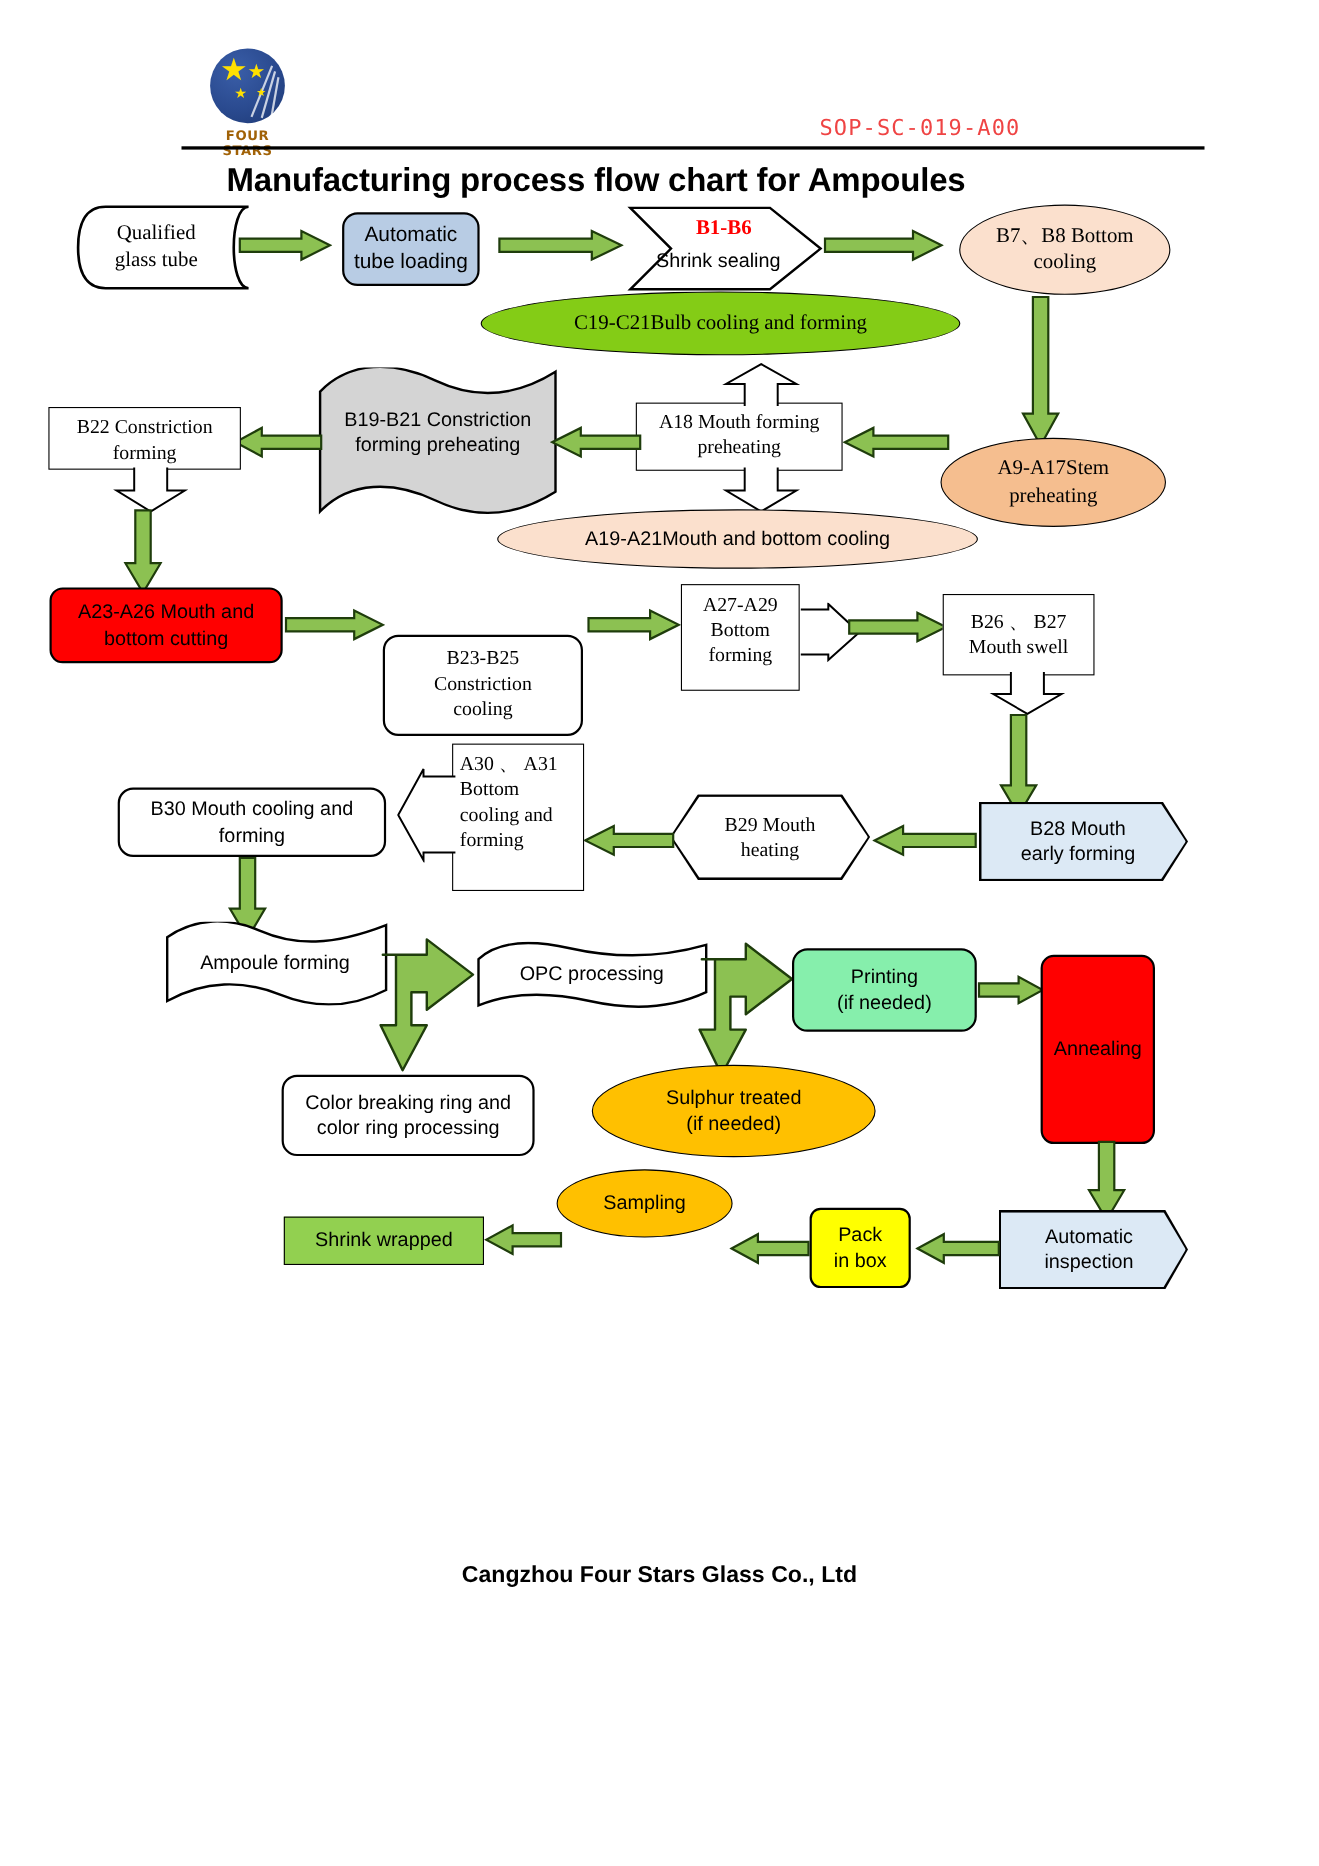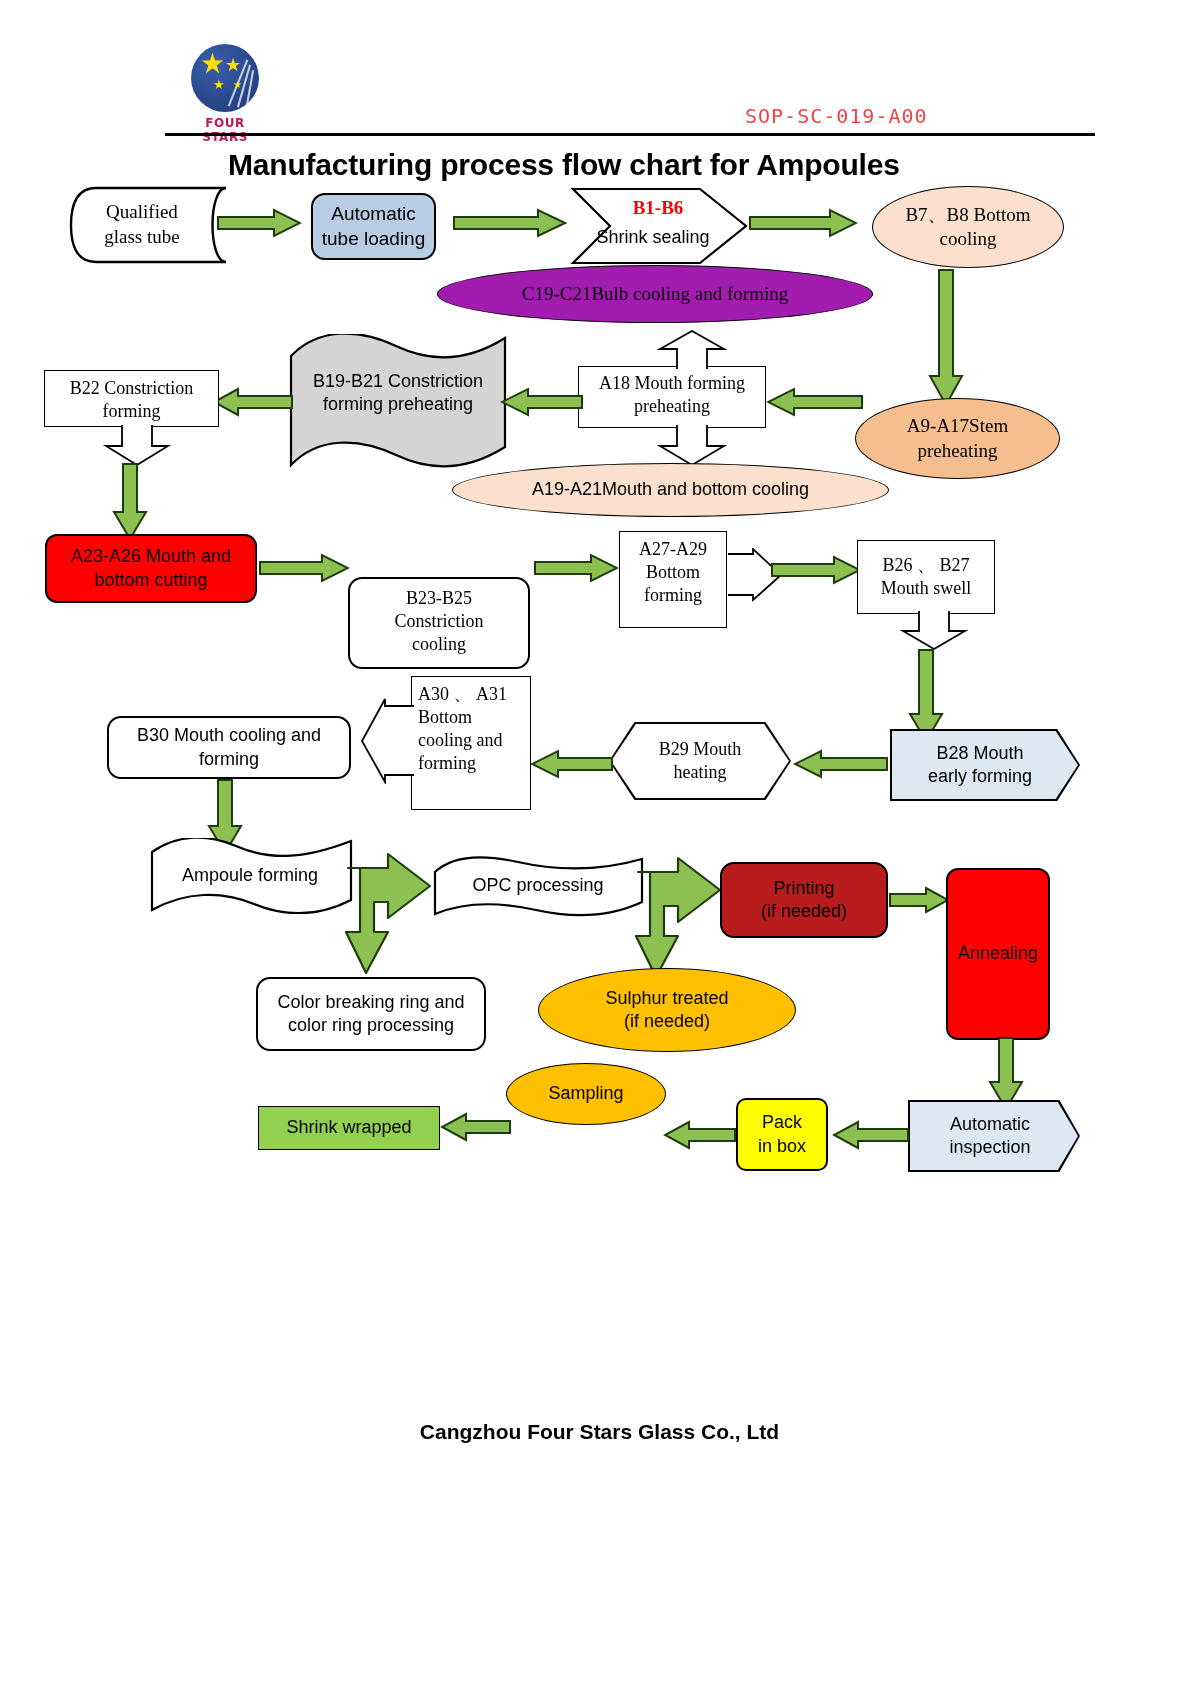--- a/index.html
+++ b/index.html
@@ -9,28 +9,28 @@
     position:relative;overflow:hidden;
   }
   .page{position:absolute;inset:0;}
 
   
   #logo{position:absolute;left:183px;top:44px;width:84px;height:96px;}
   #logo .ball{position:absolute;left:8px;top:0;width:68px;height:68px;border-radius:50%;
      background:radial-gradient(circle at 35% 30%, #3a5ea8 0%, #2a4a8f 55%, #1d3873 100%);}
   #logo .st{position:absolute;color:#ffe000;line-height:1;}
   #logo .lbl{position:absolute;left:0;top:72px;width:84px;text-align:center;
-     font-family:"DejaVu Sans", sans-serif;font-weight:bold;font-size:12px;color:#be185d;letter-spacing:.5px;}
+     font-family:"DejaVu Sans", sans-serif;font-weight:bold;font-size:12px;color:#a16207;letter-spacing:.5px;}
   #logo .streak{position:absolute;border-left:2px solid #ffffff;opacity:.75;}
 
   #doccode{position:absolute;left:745px;top:104px;
      font-family:"DejaVu Sans Mono", monospace;font-size:20px;color:#ef4444;letter-spacing:1px;}
   #hrule{position:absolute;left:165px;top:133px;width:930px;height:3px;background:#000;}
 
-  #title{position:absolute;left:228px;top:148px;width:760px;
+  #title{position:absolute;left:206px;top:148px;width:760px;
      font-family:"Liberation Sans", sans-serif;font-weight:bold;font-size:30px;color:#000;
      letter-spacing:-.2px;white-space:nowrap;}
 
   #footer{position:absolute;left:0;top:1420px;width:1199px;text-align:center;
      font-family:"Liberation Sans", sans-serif;font-weight:bold;font-size:21px;color:#000;}
 
   
   .node{position:absolute;box-sizing:border-box;display:flex;align-items:center;
         justify-content:center;text-align:center;color:#000;line-height:1.28;
         padding:2px 6px;overflow:hidden;}
@@ -120,21 +120,21 @@
 
   <div class="ga" style="left:748px;top:207px;width:110px;height:32px;">
     <svg width="110" height="32" viewBox="0 0 110 32">
       <path d="M2 10 L82 10 L82 3 L108 16 L82 29 L82 22 L2 22 Z" fill="#8CC152" stroke="#1f3d0c" stroke-width="2"></path>
     </svg>
   </div>
 
   <div class="node ell serif" style="left:872px;top:186px;width:192px;height:82px;font-size:19px;white-space:pre-line;background:#FBE0CD;">B7、B8 Bottom
 cooling</div>
 
-  <div class="node ell serif" style="left:437px;top:265px;width:436px;height:58px;font-size:19px;background:#a21caf;">C19-C21Bulb cooling and forming</div>
+  <div class="node ell serif" style="left:437px;top:265px;width:436px;height:58px;font-size:19px;background:#84cc16;">C19-C21Bulb cooling and forming</div>
 
   <div class="ga" style="left:928px;top:268px;width:36px;height:140px;">
     <svg width="36" height="140" viewBox="0 0 36 140">
       <path d="M11 2 L25 2 L25 108 L34 108 L18 137 L2 108 L11 108 Z" fill="#8CC152" stroke="#1f3d0c" stroke-width="2"></path>
     </svg>
   </div>
 
   <div class="svgshape" style="left:288px;top:334px;width:220px;height:135px;">
     <svg width="220" height="135" viewBox="0 0 220 135">
       <path d="M3 22 C30 -6 70 -6 108 12 C146 30 182 26 217 4 L217 113 C182 135 146 139 108 121 C70 103 30 103 3 131 Z" fill="#D4D4D4" stroke="#000000" stroke-width="2.2"></path>
@@ -306,21 +306,21 @@
     </svg>
   </div>
   <div class="label sans" style="left:436px;top:862px;width:204px;height:48px;font-size:18px;">OPC processing</div>
 
   <div class="ga" style="left:634px;top:852px;width:96px;height:130px;">
     <svg width="96" height="130" viewBox="0 0 96 130">
       <path d="M4 20 L44 20 L44 6 L86 38 L44 70 L44 54 L30 54 L30 84 L44 84 L22 125 L2 84 L16 84 L16 20 Z" fill="#8CC152" stroke="#1f3d0c" stroke-width="2.2" stroke-linejoin="round"></path>
     </svg>
   </div>
 
-  <div class="node rrect sans" style="left:720px;top:862px;width:168px;height:76px;font-size:18px;white-space:pre-line;background:#b91c1c;">Printing
+  <div class="node rrect sans" style="left:720px;top:862px;width:168px;height:76px;font-size:18px;white-space:pre-line;background:#86efac;">Printing
 (if needed)</div>
 
   <div class="ga" style="left:888px;top:886px;width:62px;height:28px;">
     <svg width="62" height="28" viewBox="0 0 62 28">
       <path d="M2 8 L38 8 L38 2 L60 14 L38 26 L38 20 L2 20 Z" fill="#8CC152" stroke="#1f3d0c" stroke-width="2"></path>
     </svg>
   </div>
 
   <div class="node rrect sans" style="left:946px;top:868px;width:104px;height:172px;font-size:18px;background:#FF0000;border-radius:12px;">Annealing</div>
 

